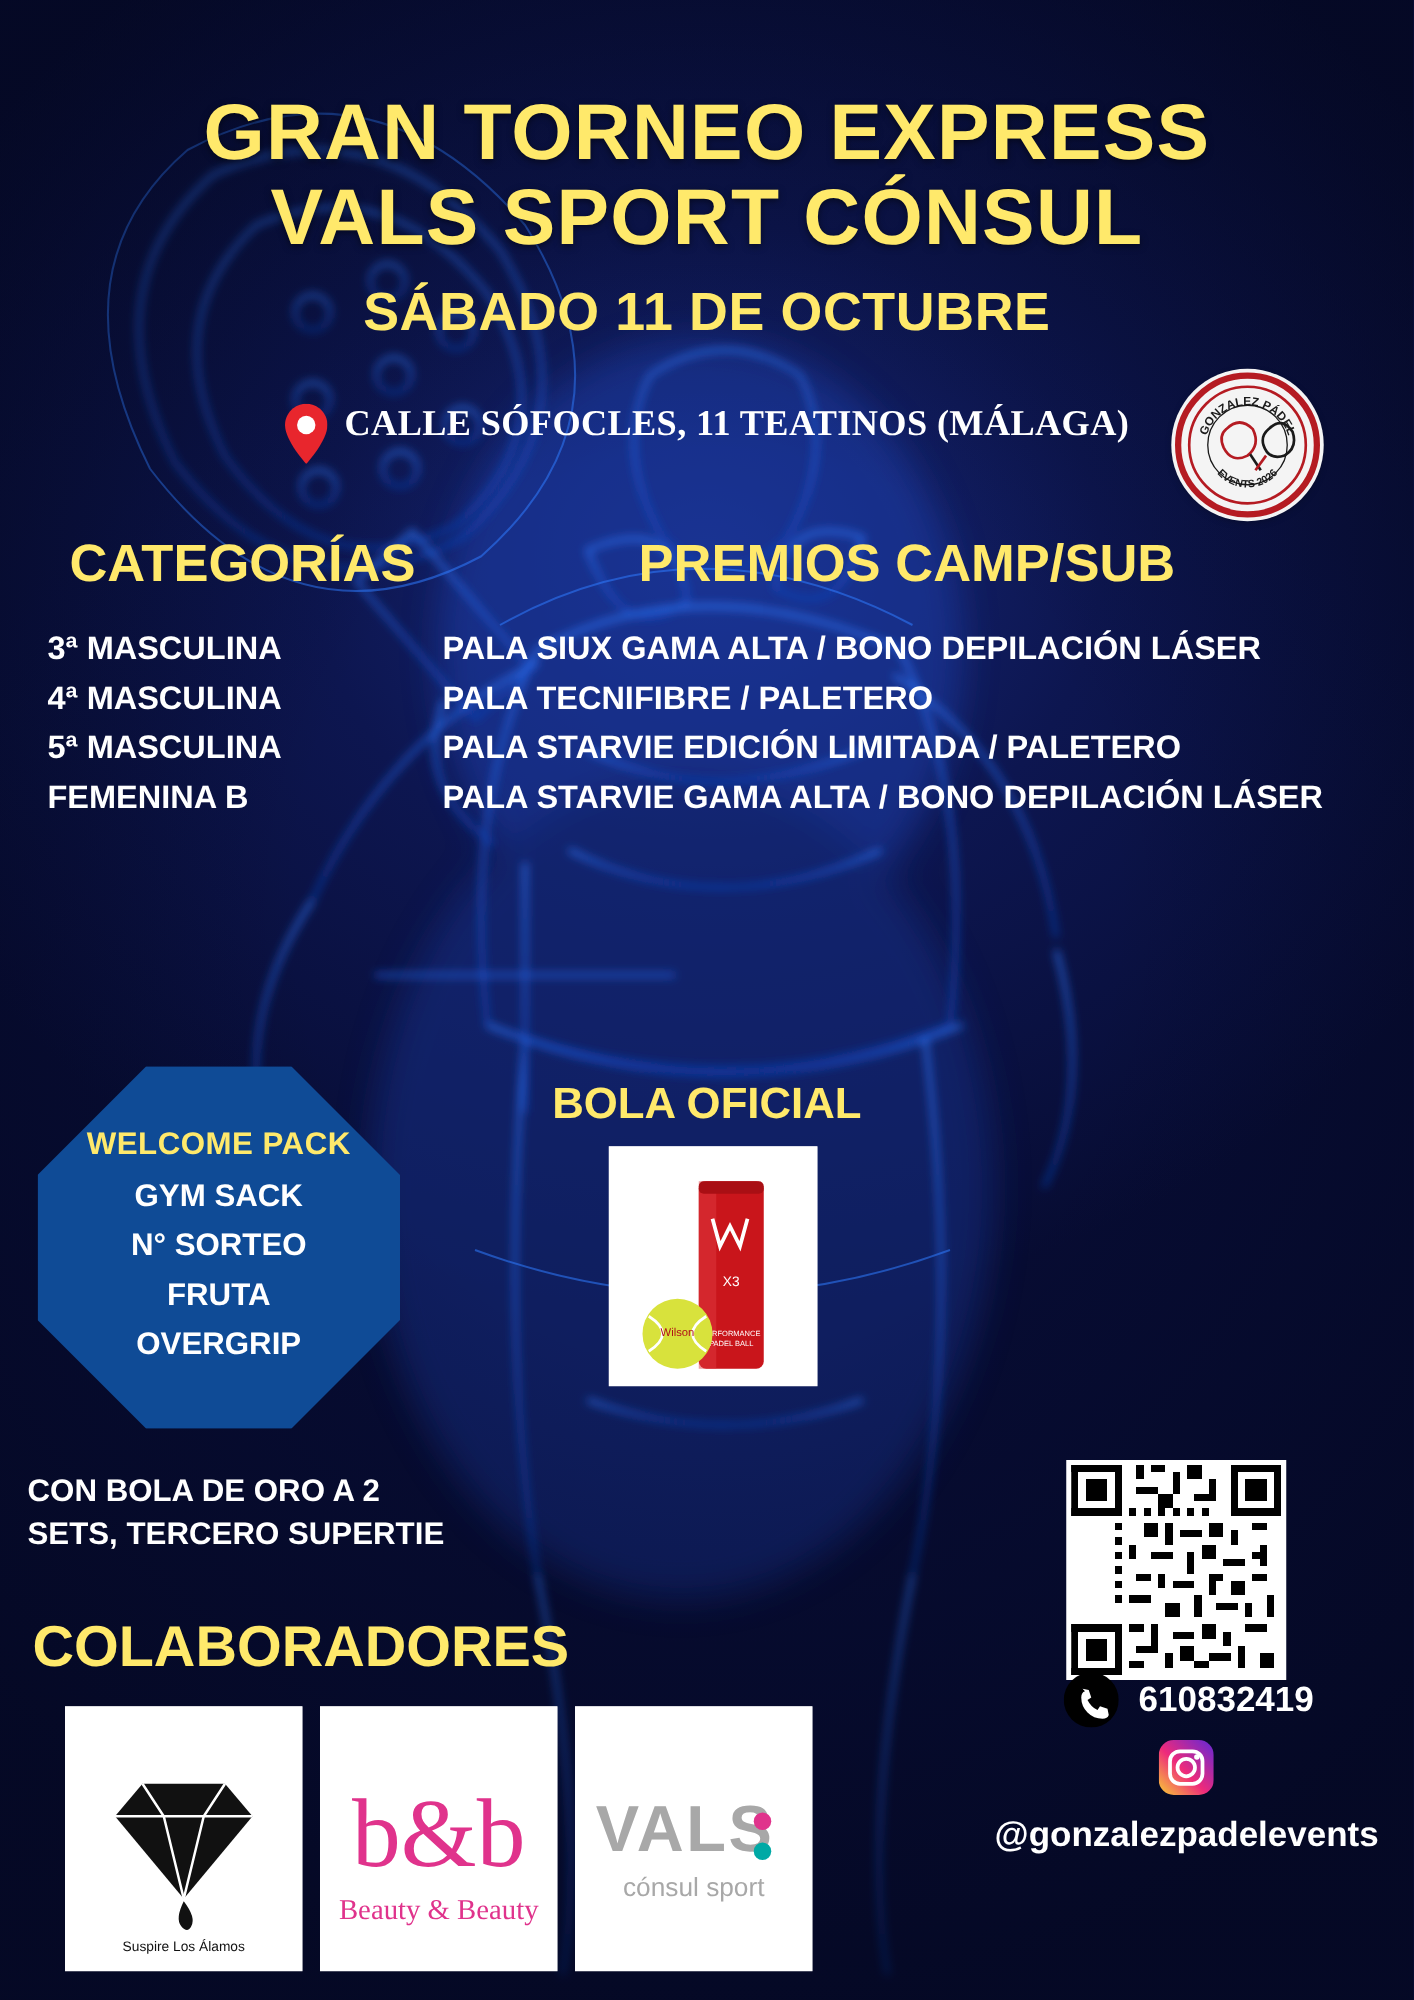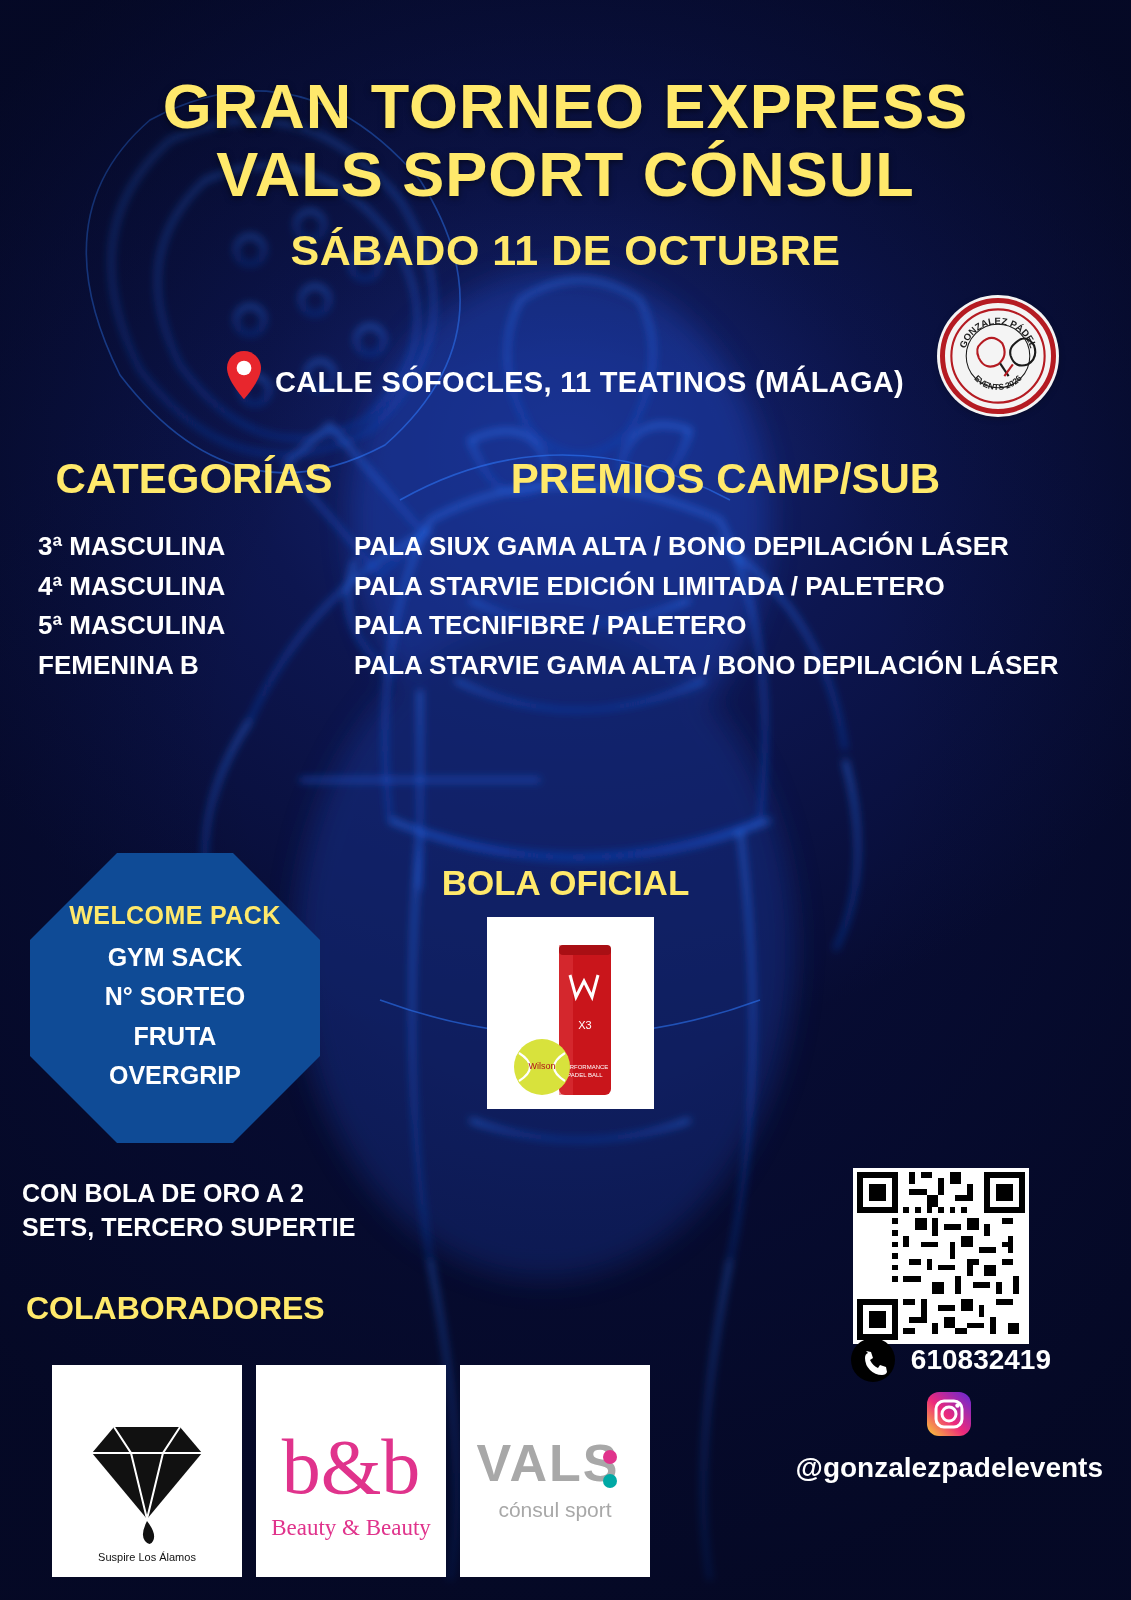--- a/index.html
+++ b/index.html
@@ -67,25 +67,26 @@
     box-shadow: 0 0 0 3px #f4f4f4, 0 2px 8px rgba(0,0,0,0.45);
     display: flex;
     align-items: center;
     justify-content: center;
     overflow: hidden;
   }
   .badge svg { width: 100%; height: 100%; }
 
   
   .location {
-    margin-top: 76px;
-    display: flex;
-    align-items: flex-end;
+    margin-top: 48px;
+    display: flex;
+    align-items: flex-start;
     justify-content: center;
     gap: 14px;
+    font-family: Liberation Serif, serif;
   }
   .pin { width: 34px; height: 48px; flex: none; }
   .location-text {
     font-size: 29px;
     font-weight: 700;
     letter-spacing: 0.3px;
     color: #ffffff;
   }
 
   
@@ -202,21 +203,21 @@
     font-weight: 700;
     color: #ffffff;
   }
   .ic { width: 44px; height: 44px; flex: none; }
 
   
   .collab-title {
     position: absolute;
     top: 1270px;
     left: 26px;
-    font-size: 32px;
+    font-size: 46px;
     font-weight: 700;
     color: #ffe96b;
   }
   .logos {
     position: absolute;
     top: 1345px;
     left: 52px;
     display: flex;
     gap: 14px;
   }
@@ -349,22 +350,22 @@
       <div class="col-left">
         <div class="col-head">CATEGORÍAS</div>
         <div class="cat-row">3ª MASCULINA</div>
         <div class="cat-row">4ª MASCULINA</div>
         <div class="cat-row">5ª MASCULINA</div>
         <div class="cat-row">FEMENINA B</div>
       </div>
       <div class="col-right">
         <div class="col-head">PREMIOS CAMP/SUB</div>
         <div class="prize-row">PALA SIUX GAMA ALTA / BONO DEPILACIÓN LÁSER</div>
+        <div class="prize-row">PALA TECNIFIBRE / PALETERO</div>
         <div class="prize-row">PALA STARVIE EDICIÓN LIMITADA / PALETERO</div>
-        <div class="prize-row">PALA TECNIFIBRE / PALETERO</div>
         <div class="prize-row">PALA STARVIE GAMA ALTA / BONO DEPILACIÓN LÁSER</div>
       </div>
     </div>
 
     <div class="oct oct-left">
       <div class="oct-title">WELCOME PACK</div>
       <div class="oct-line">GYM SACK</div>
       <div class="oct-line">N° SORTEO</div>
       <div class="oct-line">FRUTA</div>
       <div class="oct-line">OVERGRIP</div>

